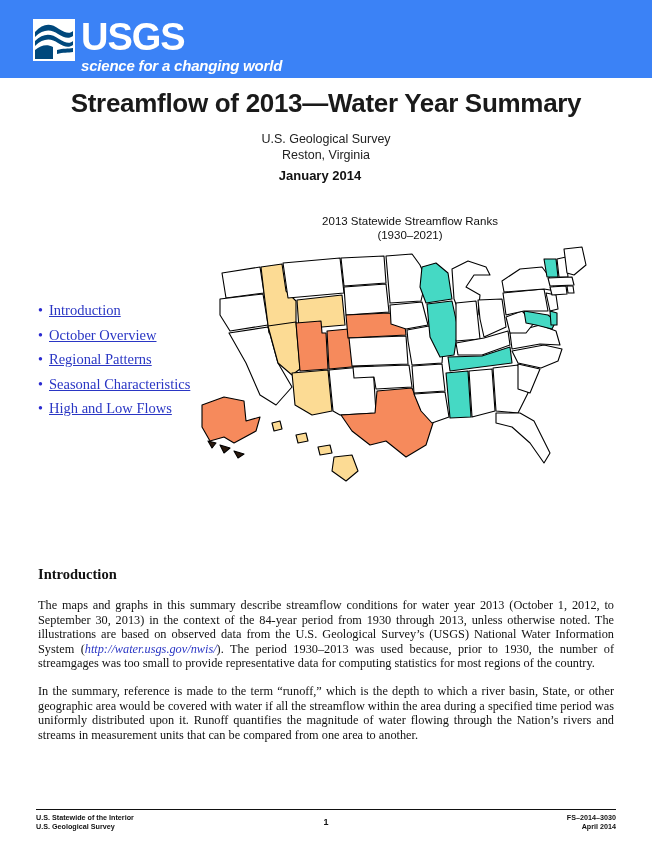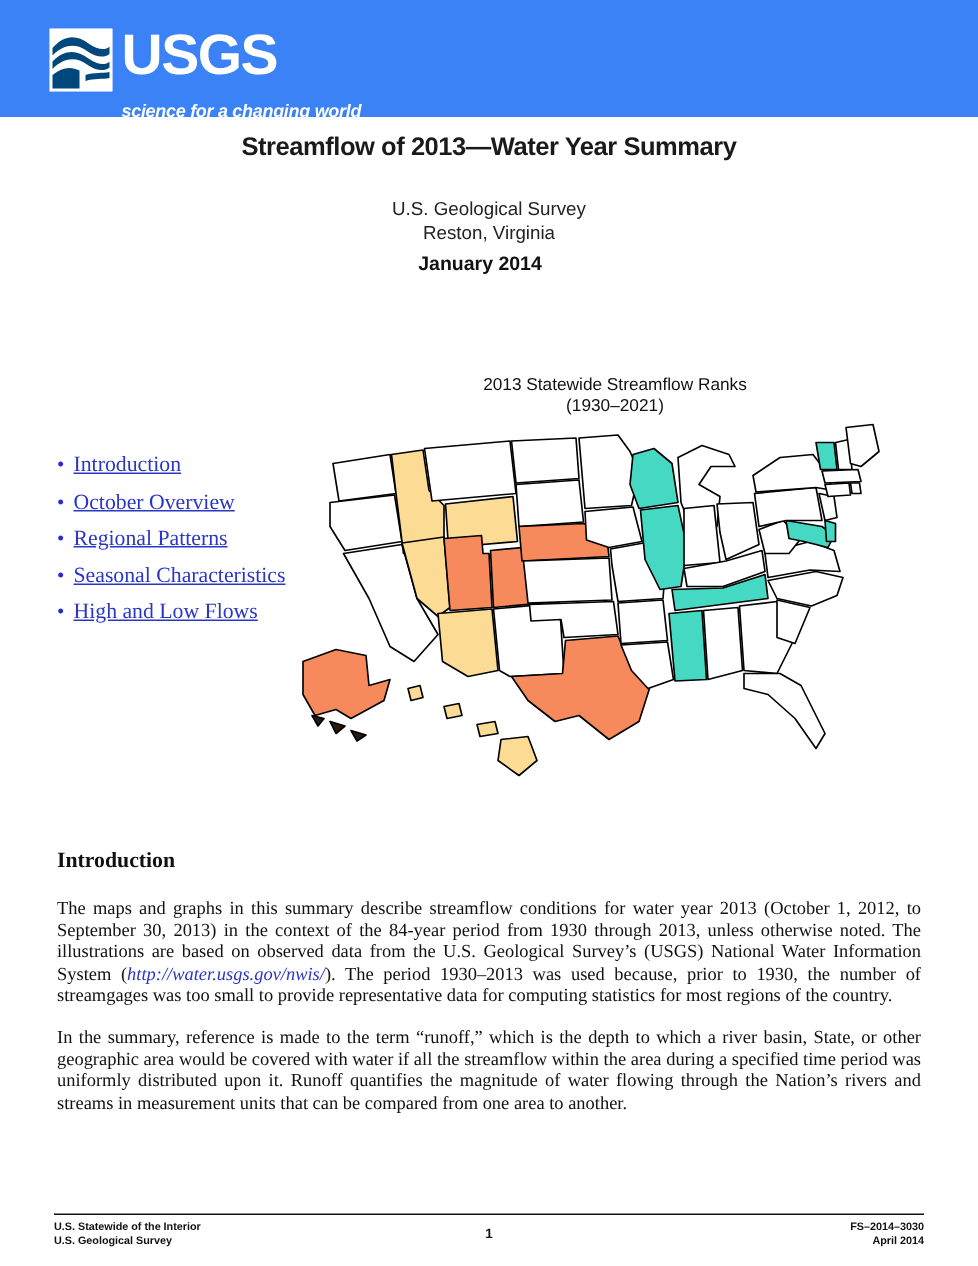--- a/index.html
+++ b/index.html
@@ -20,48 +20,48 @@
   }
   .logo-mark svg{display:block;}
   .logo-text{margin-left:6px;}
   .logo-usgs{
     font-family:"Liberation Sans", sans-serif;
     font-weight:bold;color:#ffffff;font-size:38px;line-height:36px;
     letter-spacing:-1px;
   }
   .logo-tag{
     font-family:"Liberation Sans", sans-serif;
-    font-style:italic;font-weight:bold;color:#ffffff;font-size:12px;
-    letter-spacing:-0.2px;margin-top:12px;
+    font-style:italic;font-weight:bold;color:#ffffff;font-size:15px;
+    letter-spacing:-0.2px;margin-top:2px;
   }
   
   .doc-title{
     position:absolute;left:0;top:88px;width:652px;text-align:center;
     font-family:"Liberation Sans", sans-serif;
-    font-weight:bold;font-size:17px;color:#1a1a1a;letter-spacing:-0.3px;
+    font-weight:bold;font-size:26px;color:#1a1a1a;letter-spacing:-0.3px;
   }
   .subtitle{
     position:absolute;left:0;top:131px;width:652px;text-align:center;
     font-family:"Liberation Sans", sans-serif;font-size:12.5px;color:#222;
     line-height:16px;
   }
   .subdate{
     position:absolute;left:0;top:168px;width:640px;text-align:center;
     font-family:"Liberation Sans", sans-serif;font-weight:bold;font-size:13px;color:#111;
   }
   
   .nav-links{position:absolute;left:38px;top:303px;width:200px;}
   .nav-item{display:flex;align-items:baseline;margin-bottom:9.5px;}
   .nav-bullet{color:#2a2ad0;font-size:14px;line-height:14px;width:11px;flex:0 0 auto;}
   .nav-link{
     color:#2a36c4;text-decoration:underline;font-size:14.5px;line-height:15px;
     font-family:"Liberation Serif", serif;cursor:pointer;
   }
   
-  .map-figure{position:absolute;left:200px;top:215px;width:420px;height:310px;margin-top:36px;}
+  .map-figure{position:absolute;left:200px;top:215px;width:420px;height:310px;}
   .map-title{
     text-align:center;font-family:"Liberation Sans", sans-serif;
     font-size:11.5px;color:#111;line-height:13.5px;font-weight:500;
   }
   .map-canvas{position:relative;width:420px;height:250px;margin-top:3px;}
   .map-canvas svg{display:block;}
   
   .legend{position:absolute;left:18px;top:273px;width:388px;height:36px;}
   .legend-labels{position:relative;height:14px;}
   .legend-label{

